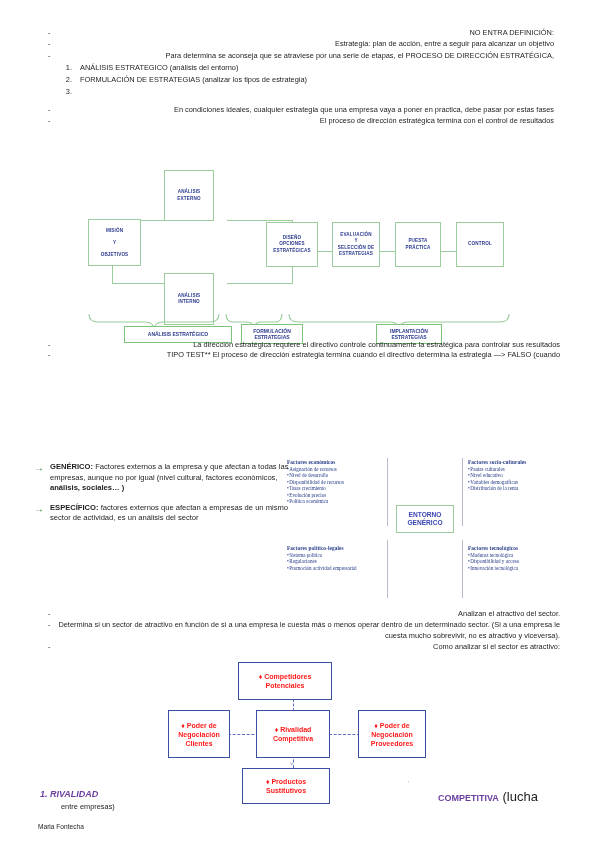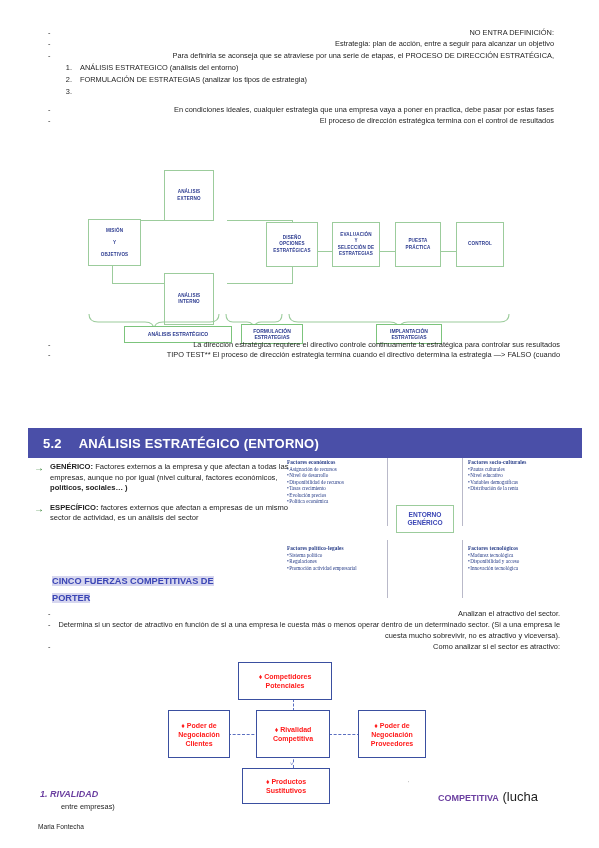--- a/index.html
+++ b/index.html
@@ -116,21 +116,21 @@
     <div class="bullet-row line">
       <span class="dash">-</span>
       <span class="bl-body">NO ENTRA DEFINICIÓN:</span>
     </div>
     <div class="bullet-row line">
       <span class="dash">-</span>
       <span class="bl-body">Estrategia: plan de acción, entre a seguir para alcanzar un objetivo</span>
     </div>
     <div class="bullet-row line">
       <span class="dash">-</span>
-      <span class="bl-body">Para definirla se aconseja que se atraviese por una serie de etapas, el PROCESO DE DIRECCIÓN ESTRATÉGICA,</span>
+      <span class="bl-body">Para determina se aconseja que se atraviese por una serie de etapas, el PROCESO DE DIRECCIÓN ESTRATÉGICA,</span>
     </div>
 
     <ul class="numlist">
       <li>
         <span class="n">1.</span>
         <span>ANÁLISIS ESTRATEGICO (análisis del entorno)</span>
       </li>
       <li>
         <span class="n">2.</span>
         <span>FORMULACIÓN DE ESTRATEGIAS (analizar los tipos de estrategia)</span>
@@ -229,44 +229,36 @@
     <div class="bullet-row">
       <span class="dash">-</span>
       <span class="bl-body">La dirección estratégica requiere el directivo controle continuamente la estratégica para controlar sus resultados</span>
     </div>
     <div class="bullet-row">
       <span class="dash">-</span>
       <span class="bl-body">TIPO TEST** El proceso de dirección estrategia termina cuando el directivo determina la estrategia —&gt; FALSO (cuando</span>
     </div>
   </div>
 
-  <div class="sec-bar">
-    <span class="sec-num">5.2</span>
-    <span class="sec-title">ANÁLISIS ESTRATÉGICO (ENTORNO)</span>
-  </div>
 
   <div class="arrcol">
     <div class="arr-row">
       <span class="arr">→</span>
       <span class="arr-body">
-        <b>GENÉRICO:</b><span> Factores externos a la empresa y que afectan a todas las empresas, aunque no por igual (nivel cultural, factores económicos, </span><b>políticos, sociales… )</b>
+        <b>GENÉRICO:</b><span> Factores externos a la empresa y que afectan a todas las empresas, aunque no por igual (nivel cultural, factores económicos, </span><b>análisis, sociales… )</b>
       </span>
     </div>
     <div class="arr-row" style="margin-top:3px">
       <span class="arr">→</span>
       <span class="arr-body">
         <b>ESPECÍFICO:</b><span> factores externos que afectan a empresas de un mismo sector de actividad, es un análisis del sector</span>
       </span>
     </div>
   </div>
 
-  <div class="porter-title">
-    <span>CINCO FUERZAS COMPETITIVAS DE</span><br>
-    <span>PORTER</span>
-  </div>
 
   <div class="lowbul txt">
     <div class="bullet-row">
       <span class="dash">-</span>
       <span class="bl-body">Analizan el atractivo del sector.</span>
     </div>
     <div class="bullet-row">
       <span class="dash">-</span>
       <span class="bl-body">Determina si un sector de atractivo en función de si a una empresa le cuesta más o menos operar dentro de un determinado sector. (Si a una empresa le cuesta mucho sobrevivir, no es atractivo y viceversa).</span>
     </div>

